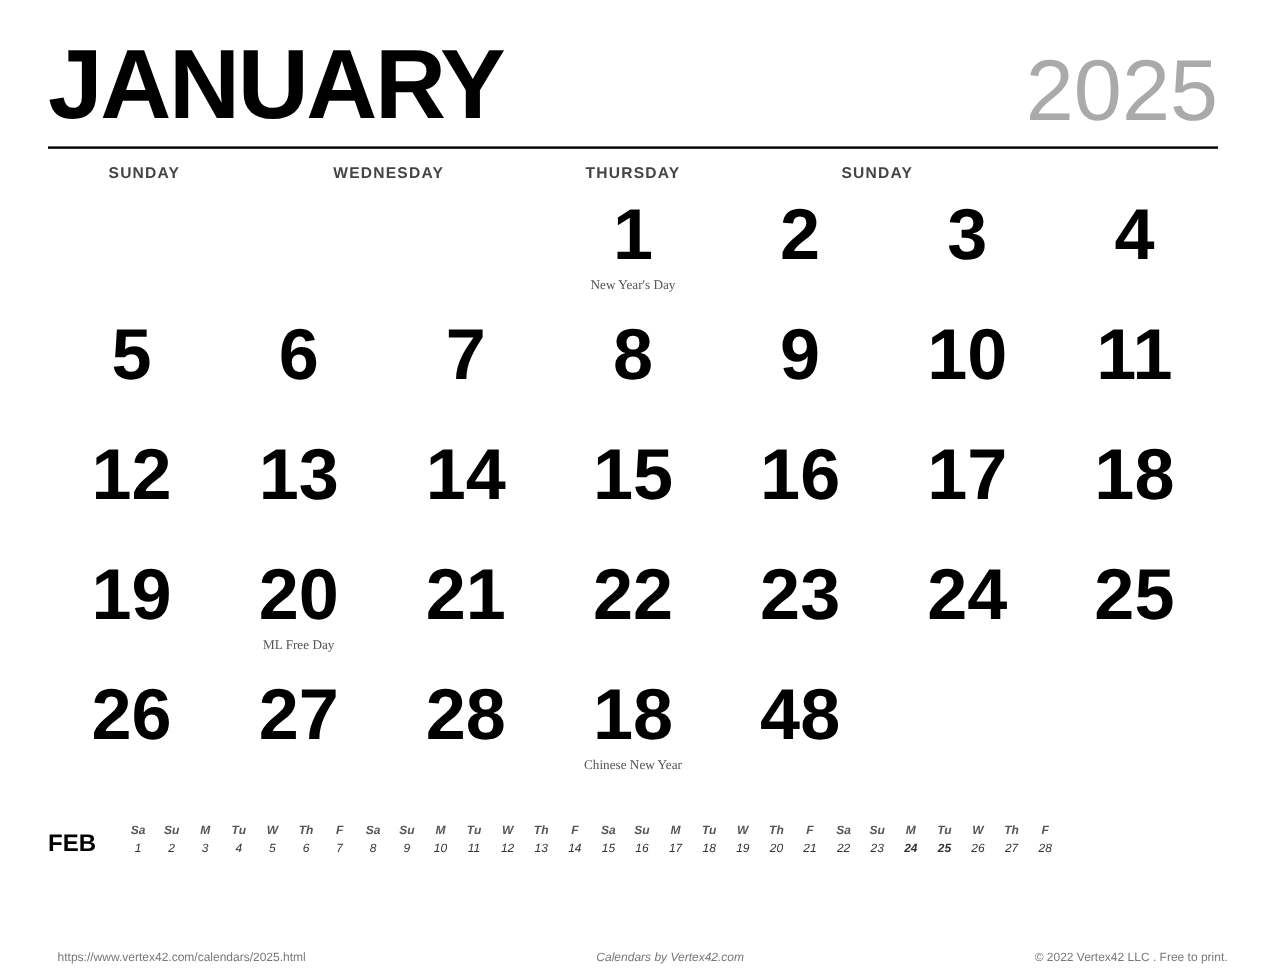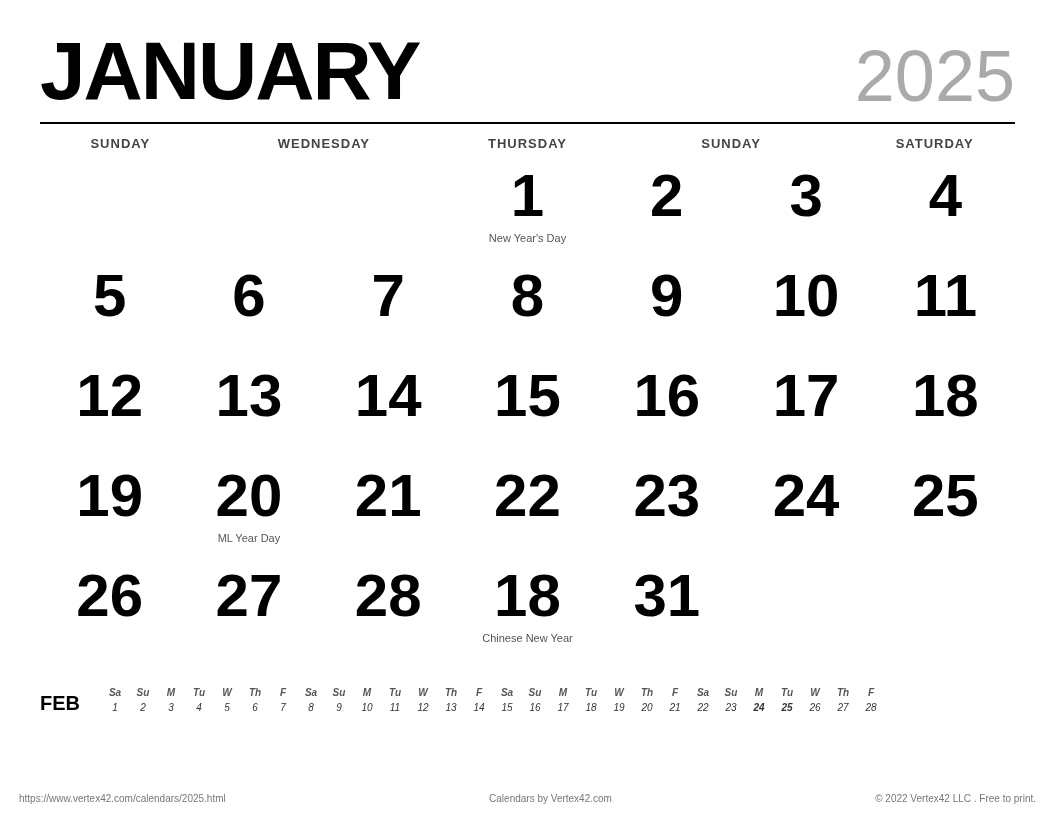--- a/index.html
+++ b/index.html
@@ -73,20 +73,21 @@
       font-weight: 900;
       color: #000;
       line-height: 1.1;
       font-family: Arial Black, Arial, sans-serif;
     }
     .holiday-text {
       font-size: 11px;
       color: #555;
       margin-top: 2px;
       line-height: 1.3;
+      font-family: Liberation Serif, serif;
     }
     .empty-cell {
       min-height: 100px;
     }
     .mini-calendar-section {
       margin-top: 8px;
       padding: 10px 40px;
       display: flex;
       align-items: flex-end;
       gap: 0;
@@ -118,47 +119,47 @@
       color: #333;
       text-align: center;
       padding: 2px 0;
     }
     .mini-day.bold {
       font-weight: 700;
     }
     .footer-row {
       position: absolute;
       bottom: 10px;
-      left: 0;
+      left: 16px;
       right: 0;
       display: flex;
       justify-content: space-between;
-      padding: 0 19px;
+      padding: 0 32px;
       font-size: 10px;
       color: #777;
     }
     .footer-center {
       text-align: left;
+      font-style: italic;
     }
   </style>
 </head>
 <body>
 
 <div class="calendar-container">
   <div class="header-row">
     <div class="month-title">JANUARY</div>
     <div class="year-title">2025</div>
   </div>
   <hr class="divider">
   <div class="day-headers">
   <div class="day-header">SUNDAY</div>
       <div class="day-header">WEDNESDAY</div>
       <div class="day-header">THURSDAY</div>
       <div class="day-header">SUNDAY</div>
-      <div class="day-header">SATURDAY</div>
     </div>
   <div class="calendar-grid">
   <div class="calendar-cell empty-cell"></div>
       <div class="calendar-cell empty-cell"></div>
       <div class="calendar-cell empty-cell"></div>
       <div class="calendar-cell">
         <div class="day-number">1</div>
         <div class="holiday-text">New Year's Day</div>
       </div>
       <div class="calendar-cell">
@@ -210,21 +211,21 @@
         <div class="day-number">17</div>
       </div>
       <div class="calendar-cell">
         <div class="day-number">18</div>
       </div>
       <div class="calendar-cell">
         <div class="day-number">19</div>
       </div>
       <div class="calendar-cell">
         <div class="day-number">20</div>
-        <div class="holiday-text">ML Year Day</div>
+        <div class="holiday-text">ML Free Day</div>
       </div>
       <div class="calendar-cell">
         <div class="day-number">21</div>
       </div>
       <div class="calendar-cell">
         <div class="day-number">22</div>
       </div>
       <div class="calendar-cell">
         <div class="day-number">23</div>
       </div>
@@ -241,21 +242,21 @@
         <div class="day-number">27</div>
       </div>
       <div class="calendar-cell">
         <div class="day-number">28</div>
       </div>
       <div class="calendar-cell">
         <div class="day-number">18</div>
         <div class="holiday-text">Chinese New Year</div>
       </div>
       <div class="calendar-cell">
-        <div class="day-number">31</div>
+        <div class="day-number">48</div>
       </div>
       <div class="calendar-cell empty-cell"></div>
     </div>
 </div>
 
 <div class="mini-calendar-section">
   <div class="mini-month-label">FEB</div>
   <div class="mini-grid">
   <div class="mini-header">Sa</div>
       <div class="mini-header">Su</div>

